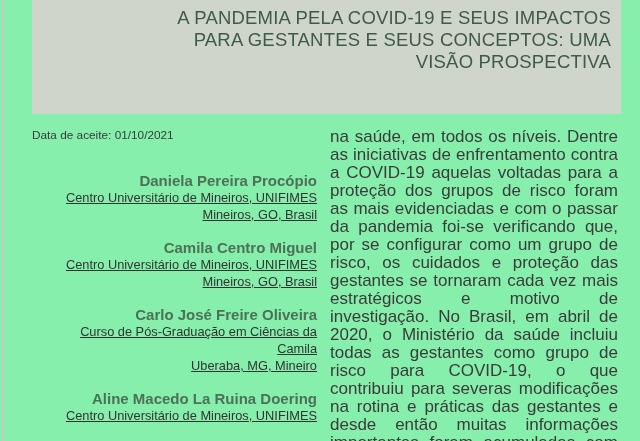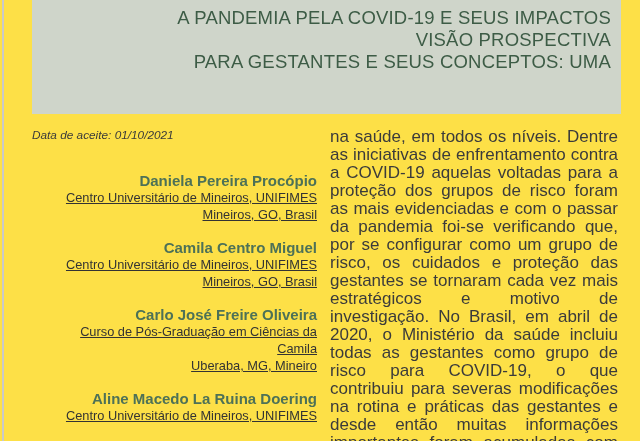--- a/index.html
+++ b/index.html
@@ -5,21 +5,21 @@
   html, body {
     margin: 0;
     padding: 0;
     background: #ffffff;
     font-family: "Liberation Sans", sans-serif;
   }
   #page {
     position: relative;
     width: 640px;
     height: 441px;
-    background: #fde047;
+    background: #86efac;
     overflow: hidden;
   }
   .edge-line {
     position: absolute;
     left: 2px;
     top: 0;
     width: 2px;
     height: 441px;
     background: #c9c9c9;
   }
@@ -40,21 +40,20 @@
     font-weight: 400;
     color: #3d5c46;
     letter-spacing: 0.2px;
     white-space: nowrap;
   }
   .date-line {
     position: absolute;
     left: 32px;
     top: 128px;
     font-size: 11.8px;
-    font-style: italic;
     color: #3a3a3a;
   }
   .authors {
     position: absolute;
     left: 32px;
     top: 172px;
     width: 285px;
     text-align: right;
   }
   .author-entry {
@@ -91,22 +90,22 @@
 </style>
 </head>
 <body>
 
 <div id="page">
 
   <div class="edge-line"></div>
 
   <div class="banner">
     <div class="title-line">A PANDEMIA PELA COVID-19 E SEUS IMPACTOS</div>
+    <div class="title-line">PARA GESTANTES E SEUS CONCEPTOS: UMA</div>
     <div class="title-line">VISÃO PROSPECTIVA</div>
-    <div class="title-line">PARA GESTANTES E SEUS CONCEPTOS: UMA</div>
   </div>
 
   <div class="date-line">Data de aceite: 01/10/2021</div>
 
   <div class="authors">
 
     <div class="author-entry">
       <div class="author-name">Daniela Pereira Procópio</div>
       <div class="affil-line">Centro Universitário de Mineiros, UNIFIMES</div>
       <div class="affil-line">Mineiros, GO, Brasil</div>

